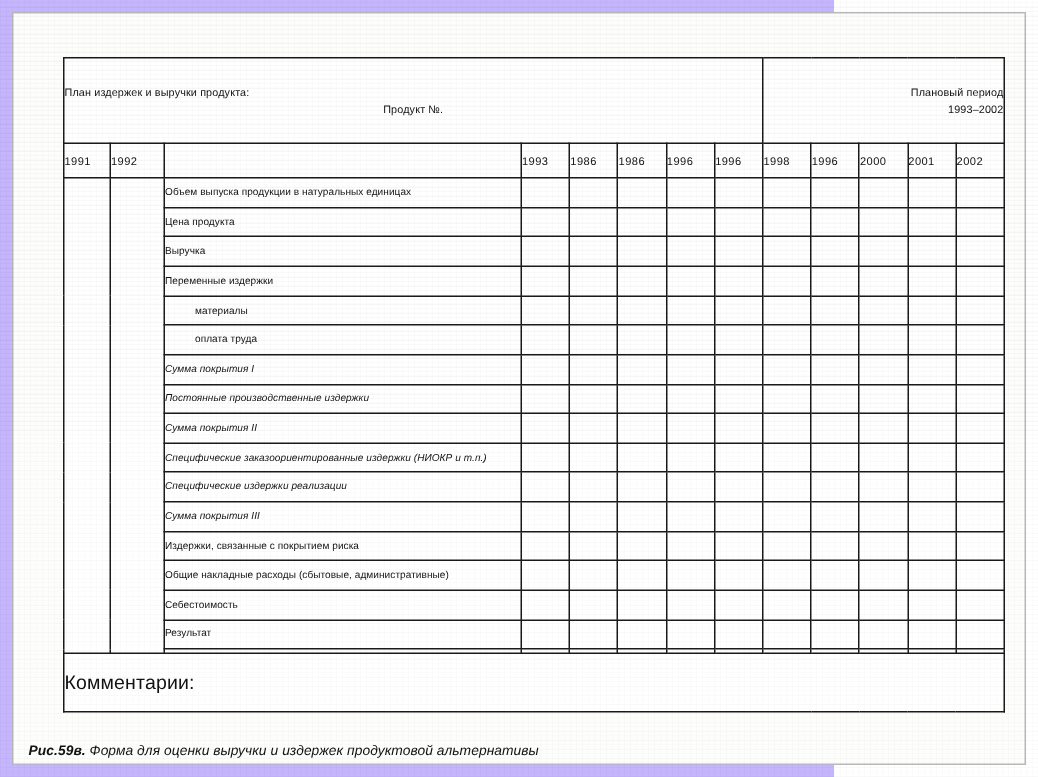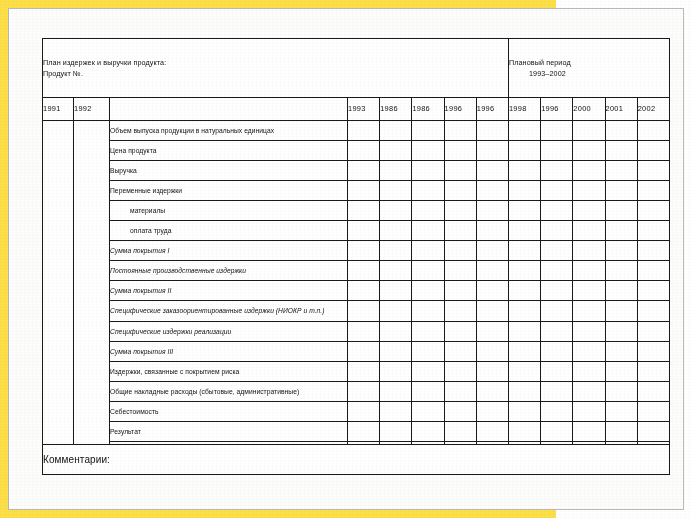--- a/index.html
+++ b/index.html
@@ -13,21 +13,21 @@
     font-family: "Liberation Sans", sans-serif;
     color: #121212;
     overflow: hidden;
     position: relative;
   }
 
   .page {
     position: absolute;
     left: 0; top: 0;
     width: 556px; height: 518px;
-    background: #fde047;
+    background: #c4b5fd;
   }
 
   
   .sheet {
     position: absolute;
     left: 8px;
     top: 8px;
     width: 676px;
     height: 502px;
     border: 1px solid #b9b9b9;
@@ -65,28 +65,29 @@
   col.c-yr   { width: 32.2px; }
 
   
   .title-cell {
     padding: 6px 0 6px 8px;
     font-size: 7.2px;
     line-height: 1.55;
     letter-spacing: .1px;
   }
   .title-cell .l1 { display: block; }
-  .title-cell .l2 { display: block; }
+  .title-cell .l2 { display: block; text-align: center; }
 
   .period-cell {
     padding: 6px 0 6px 9px;
     font-size: 7.2px;
     line-height: 1.55;
     letter-spacing: .1px;
     vertical-align: top;
+    text-align: right;
   }
   .period-cell .l1 { display: block; }
   .period-cell .l2 { display: block; margin-left: 20px; }
 
   
   .yhead {
     font-size: 7.4px;
     height: 22px;
     letter-spacing: .3px;
   }
@@ -104,21 +105,21 @@
   .data-cell { }
 
   
   .leftcol {
     background: #ffffff;
   }
 
   
   .comments {
     padding-left: 9px;
-    font-size: 10px;
+    font-size: 13px;
     letter-spacing: .1px;
   }
 
   
   .caption {
     position: absolute;
     left: 10px;
     top: 486px;
     width: 600px;
     font-size: 9.2px;
@@ -416,16 +417,20 @@
               <td class="data-cell"></td>
               <td class="data-cell"></td>
             </tr>
             <tr>
               <td class="comments" colspan="13"><span>Комментарии:</span></td>
             </tr>
           </tbody>
       </table>
     </div>
 
+    <div class="caption">
+      <span class="lead">Рис.59в.</span>
+      <span class="txt">Форма для оценки выручки и издержек продуктовой альтернативы</span>
+    </div>
 
   </div>
   <div class="grain"></div>
 </div>
 
 </body></html>

